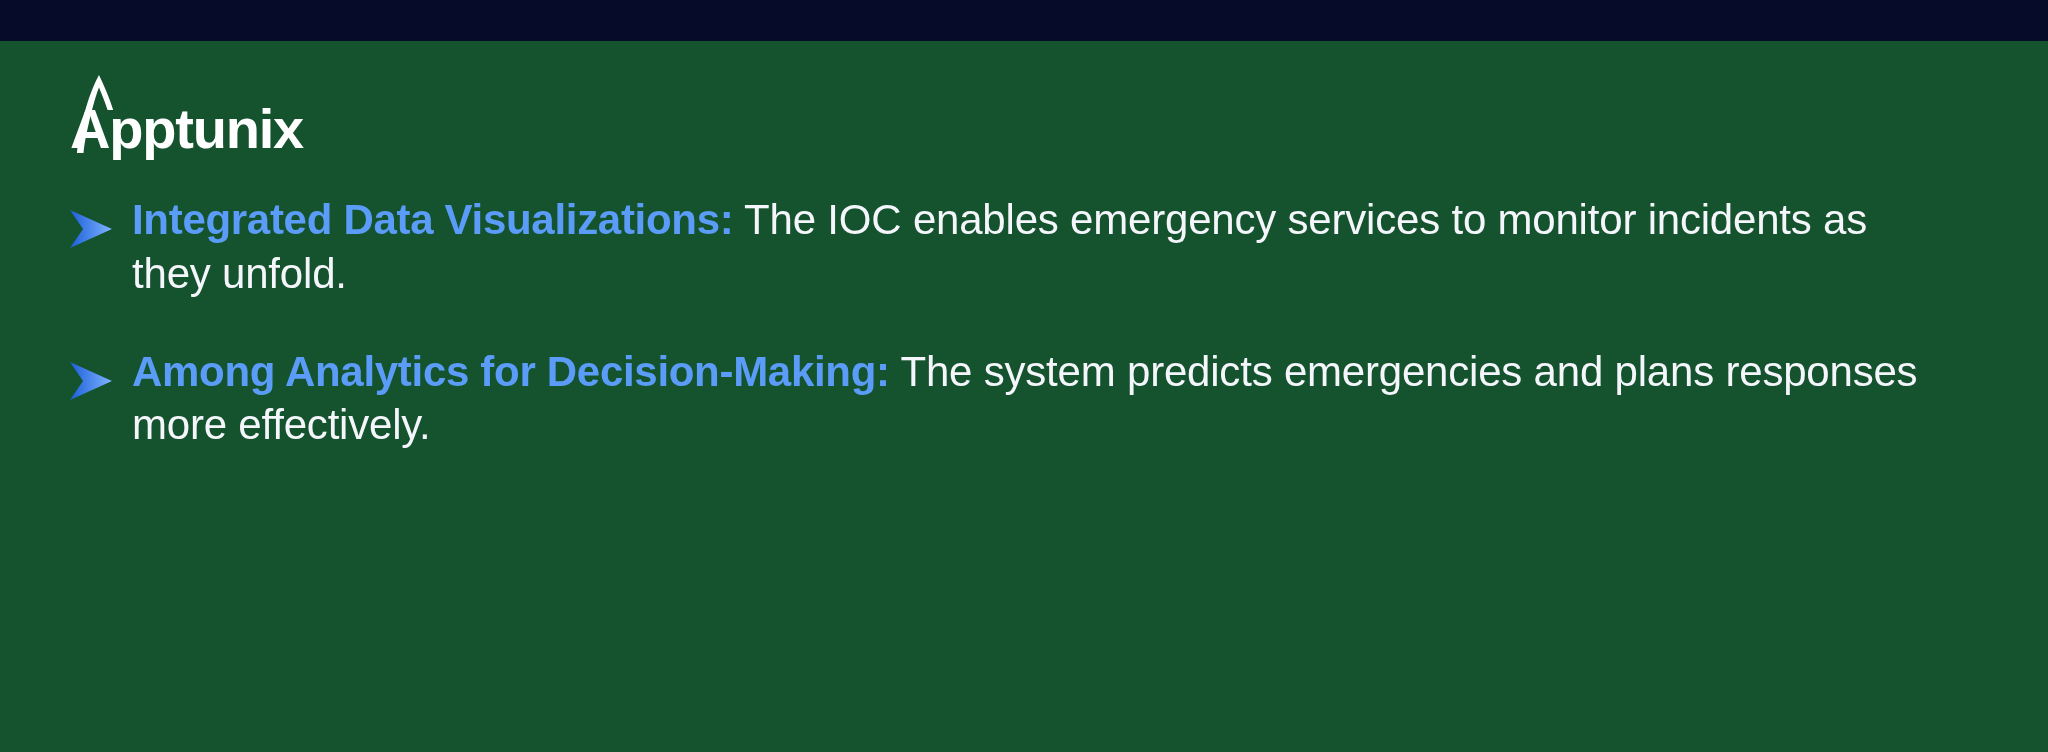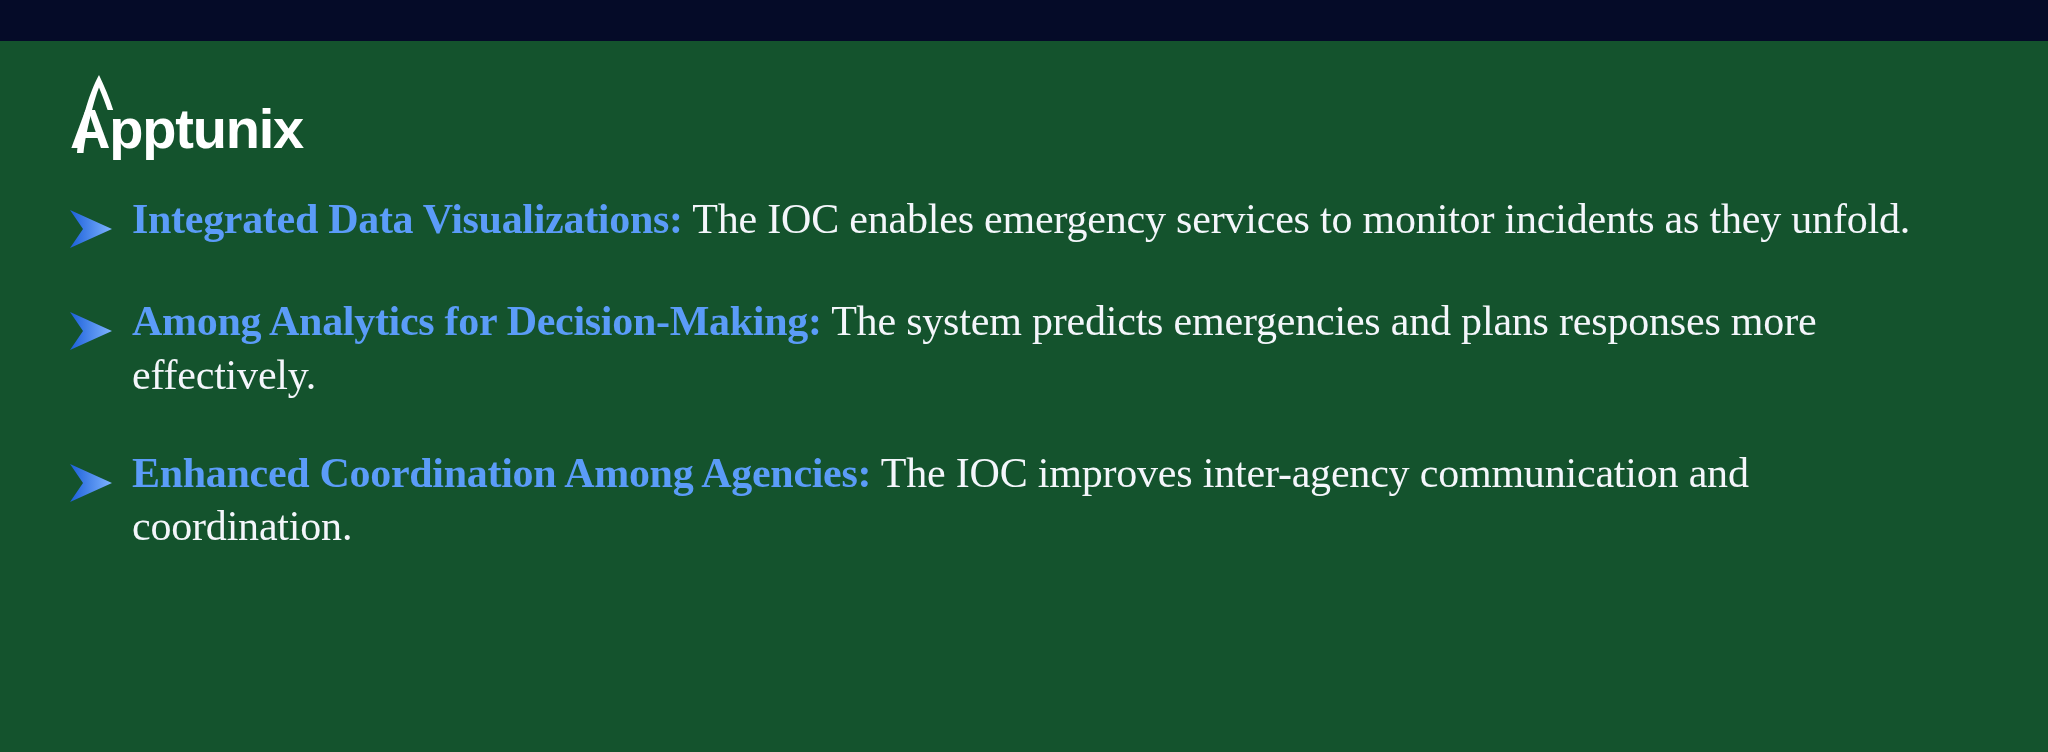--- a/index.html
+++ b/index.html
@@ -75,21 +75,20 @@
   }
 
   .bullet-text {
     flex: 1 1 auto;
     font-size: 42px;
     line-height: 1.28;
     color: #f4f6fb;
     font-weight: 400;
     letter-spacing: -0.2px;
     max-width: 1800px;
-    font-family: Liberation Serif, serif;
   }
   .bullet-heading {
     font-weight: 700;
     color: #5b9cf8;
     letter-spacing: -0.3px;
   }
 </style>
 </head>
 <body>
 
@@ -127,29 +126,15 @@
             <stop offset="100%" stop-color="#7fb4ff"></stop>
           </linearGradient>
         </defs>
         <path d="M4 3 L46 22 L4 41 L17 22 Z" fill="url(#bg1)"></path>
       </svg>
       <div class="bullet-text">
         <span class="bullet-heading">Among Analytics for Decision-Making:</span><span> The system predicts emergencies and plans responses more effectively.</span>
       </div>
     </div>
 
-    <div class="bullet-item">
-      <svg class="bullet-marker" viewBox="0 0 52 44" aria-hidden="true">
-        <defs>
-          <linearGradient id="bg2" x1="0" y1="0" x2="1" y2="0">
-            <stop offset="0%" stop-color="#1b5fd9"></stop>
-            <stop offset="100%" stop-color="#7fb4ff"></stop>
-          </linearGradient>
-        </defs>
-        <path d="M4 3 L46 22 L4 41 L17 22 Z" fill="url(#bg2)"></path>
-      </svg>
-      <div class="bullet-text">
-        <span class="bullet-heading">Enhanced Coordination Among Agencies:</span><span> The IOC improves inter-agency communication and coordination.</span>
-      </div>
-    </div>
 
   </div>
 </div>
 
 </body></html>

